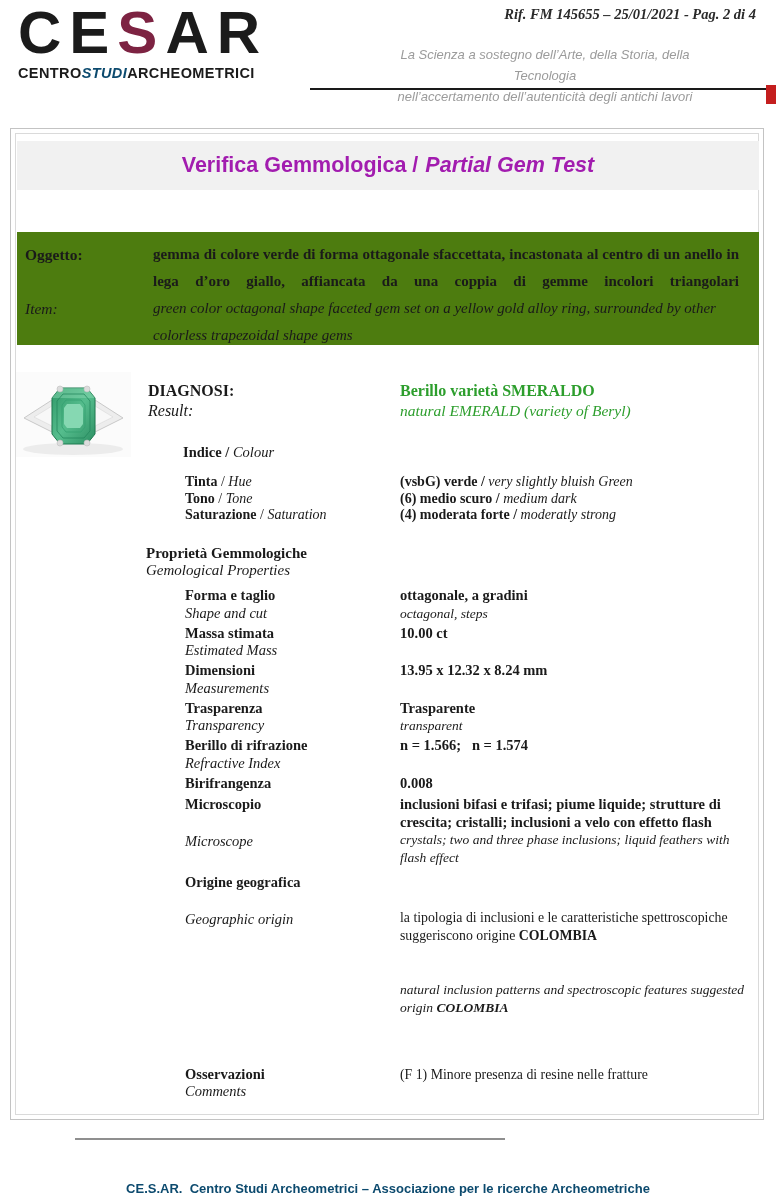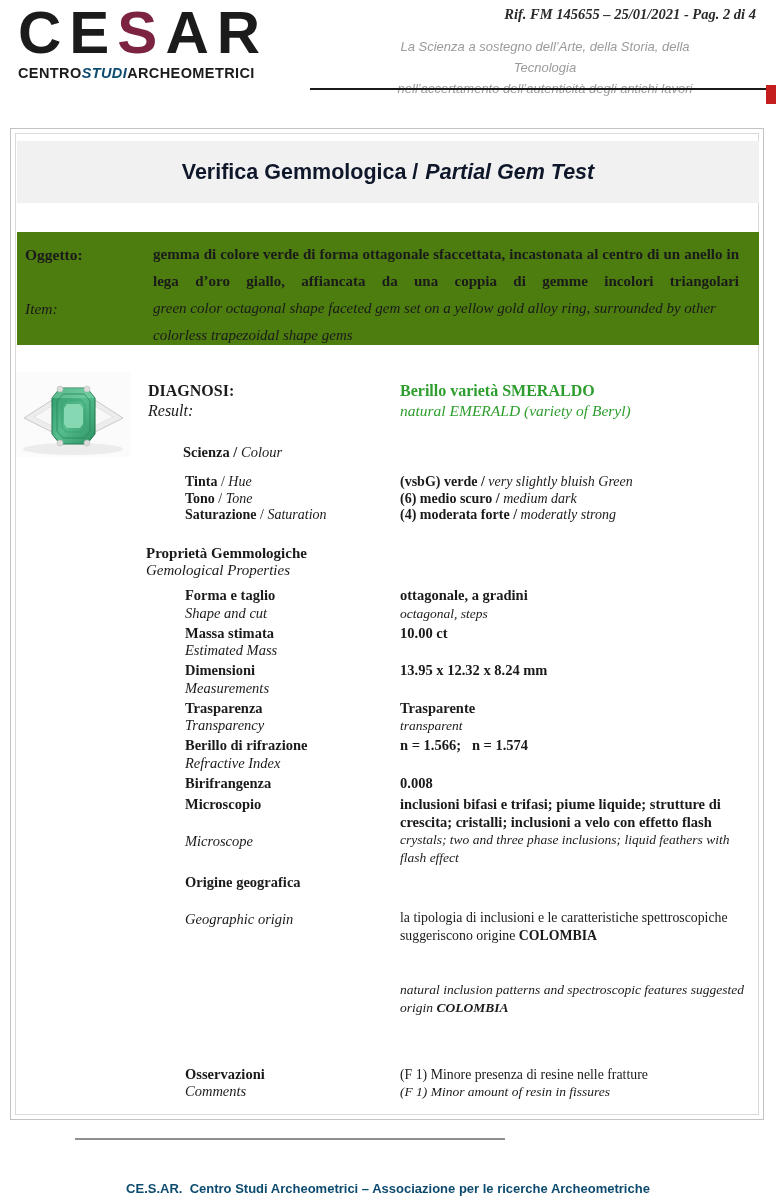--- a/index.html
+++ b/index.html
@@ -8,32 +8,32 @@
   
   .logo{position:absolute;left:18px;top:4px;}
   .logo-word{font-family:"Liberation Sans",sans-serif;font-weight:bold;font-size:60px;
              line-height:58px;letter-spacing:8px;color:#1b1b1b;}
   .logo-word .accent{color:#7d2342;}
   .logo-sub{font-family:"Liberation Sans",sans-serif;font-weight:bold;font-size:14.5px;
             letter-spacing:.4px;color:#1b1b1b;margin-top:3px;}
   .logo-sub .accent{color:#0c4a6e;font-style:italic;}
   .ref{position:absolute;top:6px;right:20px;font-weight:bold;font-style:italic;
        font-size:14.5px;color:#2a2a2a;}
-  .motto{position:absolute;left:385px;top:36px;width:320px;text-align:center;
+  .motto{position:absolute;left:385px;top:44px;width:320px;text-align:center;
          font-style:italic;font-size:13px;line-height:21px;color:#9b9b9b;
          font-family:"Liberation Sans",sans-serif;}
   .header-rule{position:absolute;left:310px;right:0;top:88px;height:2px;background:#1a1a1a;}
   .red-mark{position:absolute;left:766px;top:85px;width:10px;height:19px;background:#c41e1e;}
   
   .main-box{position:absolute;left:10px;top:128px;width:752px;height:990px;
             border:1px solid #c3c3c3;background:#fff;}
   .main-box::after{content:"";position:absolute;inset:4px;border:1px solid #dadada;}
-  .title-band{position:absolute;left:17px;top:141px;width:742px;height:62px;background:#f1f1f1;
+  .title-band{position:absolute;left:17px;top:141px;width:742px;height:49px;background:#f1f1f1;
               display:flex;align-items:center;justify-content:center;
-              font-family:"Liberation Sans",sans-serif;font-weight:bold;font-size:21.5px;color:#0f172a;}
+              font-family:"Liberation Sans",sans-serif;font-weight:bold;font-size:21.5px;color:#a21caf;}
   .title-band .t-italic{font-style:italic;margin-left:7px;}
   .object-band{position:absolute;left:17px;top:232px;width:742px;height:113px;background:#4d7c0f;
                box-sizing:border-box;padding:9px 20px 0 8px;display:grid;
                grid-template-columns:128px 1fr;overflow:hidden;}
   .obj-label-it{font-weight:bold;font-size:15.5px;line-height:27px;}
   .obj-label-en{font-style:italic;font-size:15.5px;line-height:27px;margin-top:27px;}
   .obj-it{font-weight:bold;font-size:15px;line-height:27px;text-align:justify;text-align-last:justify;}
   .obj-en{font-style:italic;font-size:15px;line-height:27px;}
   
   .photo{position:absolute;left:16px;top:372px;width:115px;height:85px;}
@@ -140,21 +140,21 @@
 
   <div class="diag-labels">
     <div class="diag-it">DIAGNOSI:</div>
     <div class="diag-en">Result:</div>
   </div>
   <div class="diag-values">
     <div class="diag-vit">Berillo varietà SMERALDO</div>
     <div class="diag-ven">natural EMERALD (variety of Beryl)</div>
   </div>
 
-  <div class="colour-header"><span>Scienza</span><span> / </span><span class="en">Colour</span></div>
+  <div class="colour-header"><span>Indice</span><span> / </span><span class="en">Colour</span></div>
   <div class="colour-rows">
     <div class="crow">
       <div class="cl"><span class="it">Tinta</span><span> / </span><span class="en">Hue</span></div>
       <div class="cv"><span class="main">(vsbG) verde</span><span class="sepb"> / </span><span class="en">very slightly bluish Green</span></div>
     </div>
     <div class="crow">
       <div class="cl"><span class="it">Tono</span><span> / </span><span class="en">Tone</span></div>
       <div class="cv"><span class="main">(6) medio scuro</span><span class="sepb"> / </span><span class="en">medium dark</span></div>
     </div>
     <div class="crow">
@@ -234,21 +234,21 @@
         <div class="pv-it regular"><span>la tipologia di inclusioni e le caratteristiche spettroscopiche suggeriscono origine </span><b>COLOMBIA</b></div>
         <div class="pv-en"><span>natural inclusion patterns and spectroscopic features suggested origin </span><b>COLOMBIA</b></div>
       </div>
     </div>
 
     <div class="prow">
       <div class="pl">
           <div class="pl-it">Osservazioni</div>
           <div class="pl-en">Comments</div>
         </div>
-      <div class="pv"><div class="pv-it regular">(F 1) Minore presenza di resine nelle fratture</div><div class="pv-en">(F 1) Minor amount of resin in fissures</div></div>
+      <div class="pv"><div class="pv-it regular">(F 1) Minore presenza di resine nelle fratture</div></div>
     </div>
 
   </div>
 
   <div class="footer-rule"></div>
   <div class="footer-text">
     <div class="f1">CE.S.AR.  Centro Studi Archeometrici – Associazione per le ricerche Archeometriche</div>
     
     
   </div>

